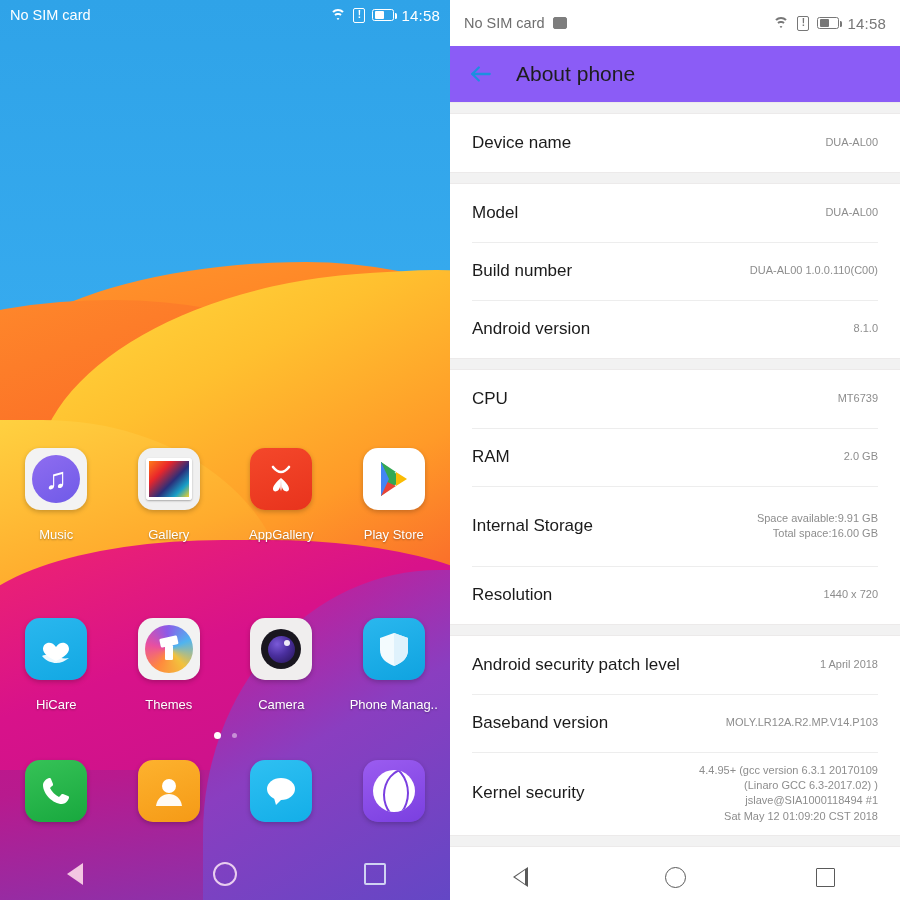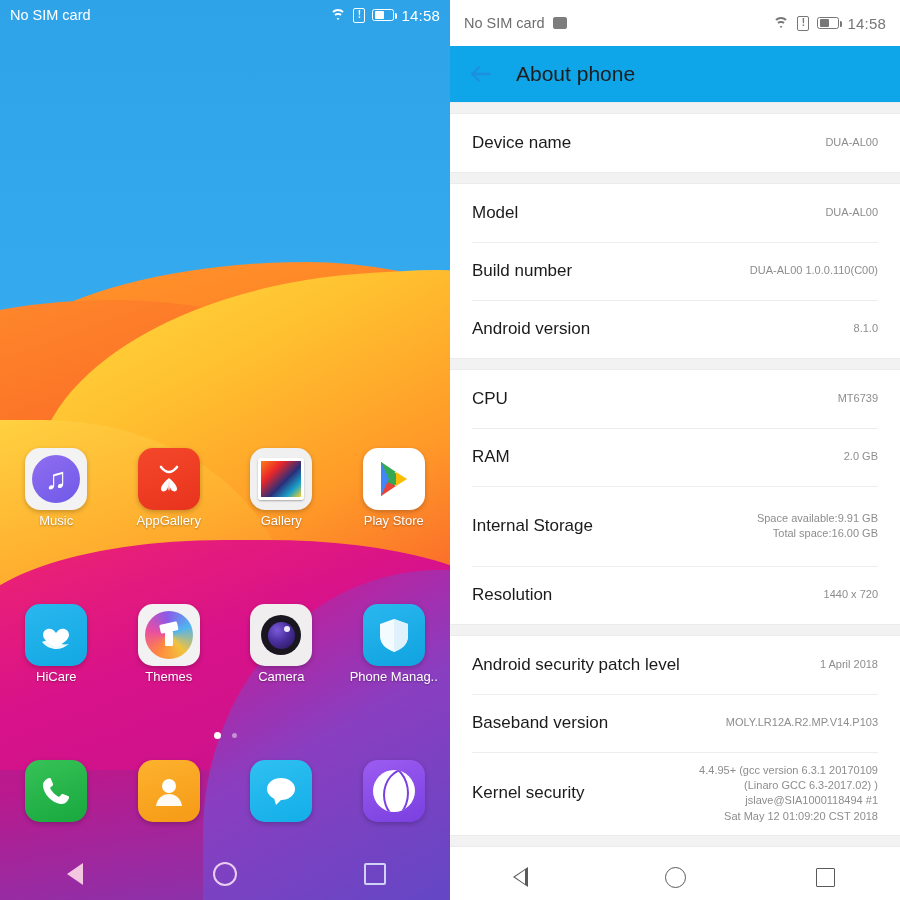--- a/index.html
+++ b/index.html
@@ -78,21 +78,21 @@
   .ico-batt span{display:block;height:100%;width:52%;background:currentColor;border-radius:1px;}
   .ico-batt:after{content:"";position:absolute;right:-4px;top:3px;width:2.4px;height:6px;background:currentColor;border-radius:0 1.5px 1.5px 0;}
   .ico-img{width:14px;height:12px;border:1.6px solid currentColor;border-radius:2px;position:relative;box-sizing:border-box;background:currentColor;}
 
   
   .apps{position:absolute;top:448px;left:0;right:0;z-index:5;}
   .app-row{display:flex;}
   .app{width:112.5px;display:flex;flex-direction:column;align-items:center;}
   .app-ic{width:62px;height:62px;border-radius:15px;position:relative;overflow:hidden;
           box-shadow:0 2px 5px rgba(0,0,0,.22);display:flex;align-items:center;justify-content:center;}
-  .app-lb{margin-top:3px;color:#fff;font-size:13px;text-shadow:0 1px 2px rgba(0,0,0,.35);white-space:nowrap;}
+  .app-lb{margin-top:17px;color:#fff;font-size:13px;text-shadow:0 1px 2px rgba(0,0,0,.35);white-space:nowrap;}
   .row2{margin-top:76px;}
 
   
   .ic-music{background:#f3f3f3;}
   .ic-music .circ{width:48px;height:48px;border-radius:50%;background:linear-gradient(150deg,#8f6df0,#6f5ae8);
                   display:flex;align-items:center;justify-content:center;color:#fff;font-size:30px;line-height:1;}
   .ic-appgallery{background:linear-gradient(160deg,#f4482a,#e8331d);}
   .ic-gallery{background:#f0f0f0;}
   .ic-gallery .ph{width:40px;height:36px;border:3px solid #fff;border-radius:3px;overflow:hidden;
        background:linear-gradient(135deg,#ff7a18 0%,#e8262b 30%,#2a2f7a 58%,#18a0c8 80%,#f2d22b 100%);box-shadow:0 1px 2px rgba(0,0,0,.3);}
@@ -130,21 +130,21 @@
   .navbar-l .nb{flex:1;display:flex;align-items:center;justify-content:center;}
   .nav-back{width:0;height:0;border-top:11px solid transparent;border-bottom:11px solid transparent;border-right:16px solid #f3c6e2;}
   .nav-home{width:20px;height:20px;border:2px solid #e9cdef;border-radius:50%;}
   .nav-rec{width:18px;height:18px;border:2px solid #cfd2f2;border-radius:2px;}
 
   
   .phone-right{position:relative;width:450px;height:900px;background:#fbfbfb;overflow:hidden;}
   .statusbar-r{height:46px;display:flex;align-items:center;padding:0 14px;color:#6e6e6e;font-size:14.5px;background:#fff;}
   .statusbar-r .sb-right{margin-left:auto;display:flex;align-items:center;gap:8px;color:#777;}
   .statusbar-r .ico-img{color:#7d7d7d;}
-  .appbar{height:56px;display:flex;align-items:center;padding:0 14px;background:#0ea5e9;}
+  .appbar{height:56px;display:flex;align-items:center;padding:0 14px;background:#8b5cf6;}
   .back-arrow{width:34px;height:34px;position:relative;display:flex;align-items:center;justify-content:center;}
   .back-arrow svg{width:26px;height:26px;}
   .appbar-title{margin-left:18px;font-size:21px;color:#1d1d1d;}
   .list{background:#fff;}
   .sep{height:10px;background:#f2f2f2;border-top:1px solid #eceaea;border-bottom:1px solid #eceaea;}
   .row{display:flex;align-items:center;justify-content:space-between;
        padding:0 22px;min-height:58px;background:#fff;position:relative;}
   .row + .row:before{content:"";position:absolute;left:22px;right:22px;top:0;height:1px;background:#ededed;}
   .row .k{font-size:17px;color:#1b1b1b;flex-shrink:0;padding-right:10px;}
   .row .v{font-size:11px;color:#8d8d8d;text-align:right;line-height:1.38;}
@@ -196,35 +196,35 @@
 
     <div class="apps">
       <div class="app-row">
         <div class="app">
           <div class="app-ic ic-music">
             <div class="circ">♫</div>
           </div>
           <div class="app-lb">Music</div>
         </div>
         <div class="app">
+          <div class="app-ic ic-gallery">
+            <div class="ph"></div>
+          </div>
+          <div class="app-lb">Gallery</div>
+        </div>
+        <div class="app">
           <div class="app-ic ic-appgallery">
             <svg width="42" height="42" viewBox="0 0 42 42">
               <path d="M13 9 q8 10 16 0" stroke="#fff" stroke-width="2.6" fill="none" stroke-linecap="round"></path>
               <path d="M21 20 c-5 4 -8 8 -8 11 0 2 2 3 4 2 3-1 4-6 4-13z" fill="#fff"></path>
               <path d="M21 20 c5 4 8 8 8 11 0 2-2 3-4 2-3-1-4-6-4-13z" fill="#fff"></path>
               <path d="M21 21 c-1 5 -1 10 0 12 1-2 1-7 0-12z" fill="#fff"></path>
             </svg>
           </div>
           <div class="app-lb">AppGallery</div>
-        </div>
-        <div class="app">
-          <div class="app-ic ic-gallery">
-            <div class="ph"></div>
-          </div>
-          <div class="app-lb">Gallery</div>
         </div>
         <div class="app">
           <div class="app-ic ic-play">
             <svg width="34" height="38" viewBox="0 0 34 38">
               <path d="M4 2 L26 19 L4 36 Z" fill="#34a853"></path>
               <path d="M4 2 L26 19 L4 36 Z" fill="#4285f4" opacity="0"></path>
               <path d="M4 2 L19 12 L4 19 Z" fill="#34a853"></path>
               <path d="M4 19 L19 26 L4 36 Z" fill="#ea4335"></path>
               <path d="M19 12 L30 19 L19 26 Z" fill="#fbbc04"></path>
               <path d="M4 2 L4 36 L12 19 Z" fill="#4285f4"></path>

